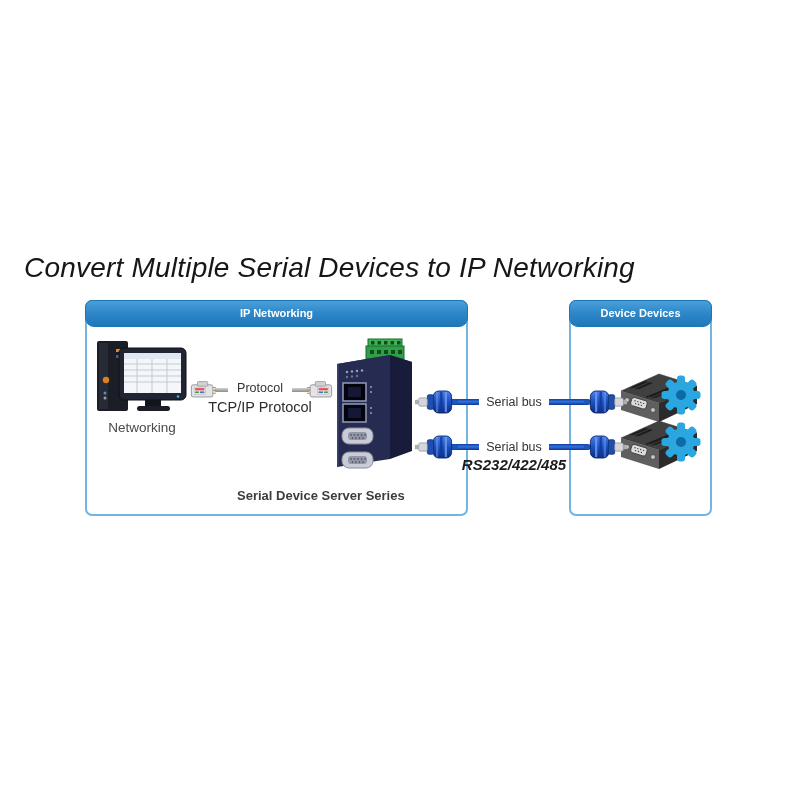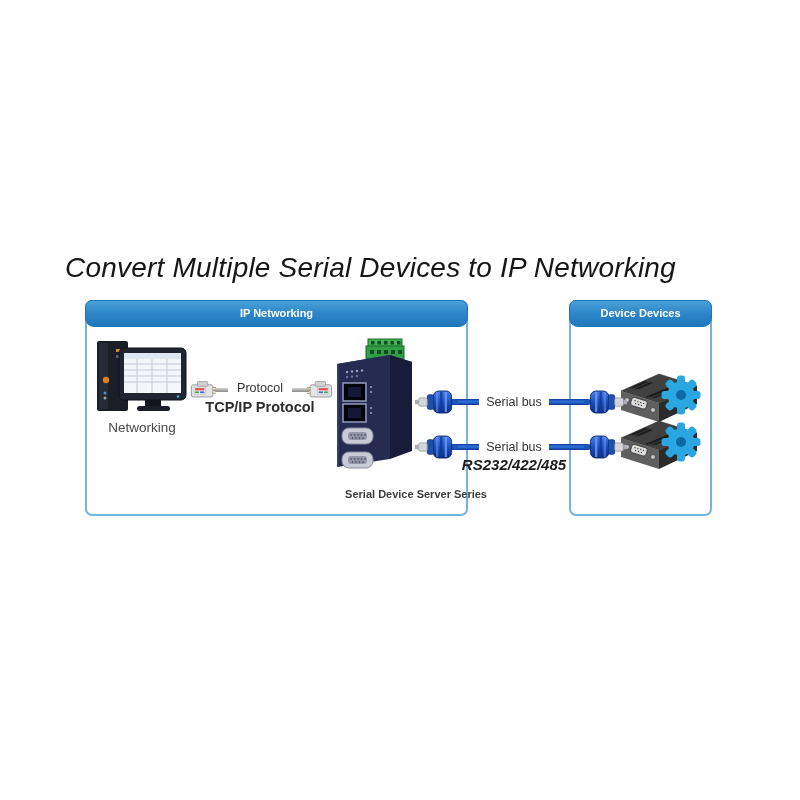--- a/index.html
+++ b/index.html
@@ -1,31 +1,31 @@
 <!DOCTYPE html>
 <html><head>
 <meta charset="utf-8">
 <style>
   html,body{margin:0;padding:0;background:#fff;font-family:"Liberation Sans",sans-serif;}
   .canvas{position:relative;width:800px;height:800px;background:#fff;overflow:hidden;}
   .abs{position:absolute;}
-  .title{left:0;top:252px;width:659px;text-align:center;font-style:italic;font-size:28px;font-weight:400;color:#161616;letter-spacing:0.2px;padding-left:41px;}
+  .title{left:0;top:252px;width:659px;text-align:center;font-style:italic;font-size:28px;font-weight:400;color:#161616;letter-spacing:0.2px;}
   .group-box{position:absolute;border:2px solid #74b4e0;border-radius:7px;background:#fff;z-index:1;}
   .ip-box{left:85px;top:300px;width:379px;height:212px;}
   .serial-box{left:569px;top:300px;width:139px;height:212px;}
   .banner{position:absolute;top:-2px;left:-2px;right:-2px;height:27px;box-sizing:border-box;
     background:linear-gradient(180deg,#4aa0d8 0%,#2c86c8 50%,#1e78ba 100%);
     border:1px solid #1f74b4;border-radius:7px 7px 9px 9px;
     color:#fff;font-weight:bold;font-size:11px;text-align:center;line-height:24px;}
   .ws-label{left:90px;top:420px;width:104px;text-align:center;font-size:13.5px;color:#4a4a4a;z-index:3;}
   .eth-line{left:214px;top:388px;width:96px;height:4px;z-index:2;
     background:linear-gradient(180deg,#d2d2d2,#8c8c8c);border-radius:2px;}
   .eth-label{left:228px;top:381px;width:64px;text-align:center;font-size:12.5px;color:#333;background:#fff;z-index:3;}
-  .tcp-label{left:182px;top:399px;width:156px;text-align:center;font-size:14.5px;font-weight:bold;color:#2d2d2d;z-index:3;}
-  .server-label{left:237px;top:488px;width:250px;text-align:right;font-size:11px;font-weight:bold;color:#3c3c3c;z-index:3;}
+  .tcp-label{left:182px;top:399px;width:156px;text-align:center;font-size:14.5px;font-weight:normal;color:#2d2d2d;z-index:3;}
+  .server-label{left:237px;top:488px;width:250px;text-align:left;font-size:13px;font-weight:bold;color:#3c3c3c;z-index:3;}
   .cable{position:absolute;height:6px;border-radius:2px;z-index:5;
     background:linear-gradient(180deg,#123d9e 0%,#2e74dd 45%,#0d3590 100%);}
   .cable1{left:448px;top:399px;width:142px;}
   .cable2{left:448px;top:444px;width:142px;}
   .bus-label{position:absolute;width:70px;height:15px;line-height:15px;text-align:center;
     font-size:12.5px;color:#333;background:#fff;z-index:7;}
   .bus1{left:479px;top:395px;}
   .bus2{left:479px;top:440px;}
   .rs-label{left:438px;top:456px;width:152px;text-align:center;font-size:15px;font-weight:bold;color:#1c1c1c;z-index:7;font-style:italic;}
   .icon{z-index:4;}

